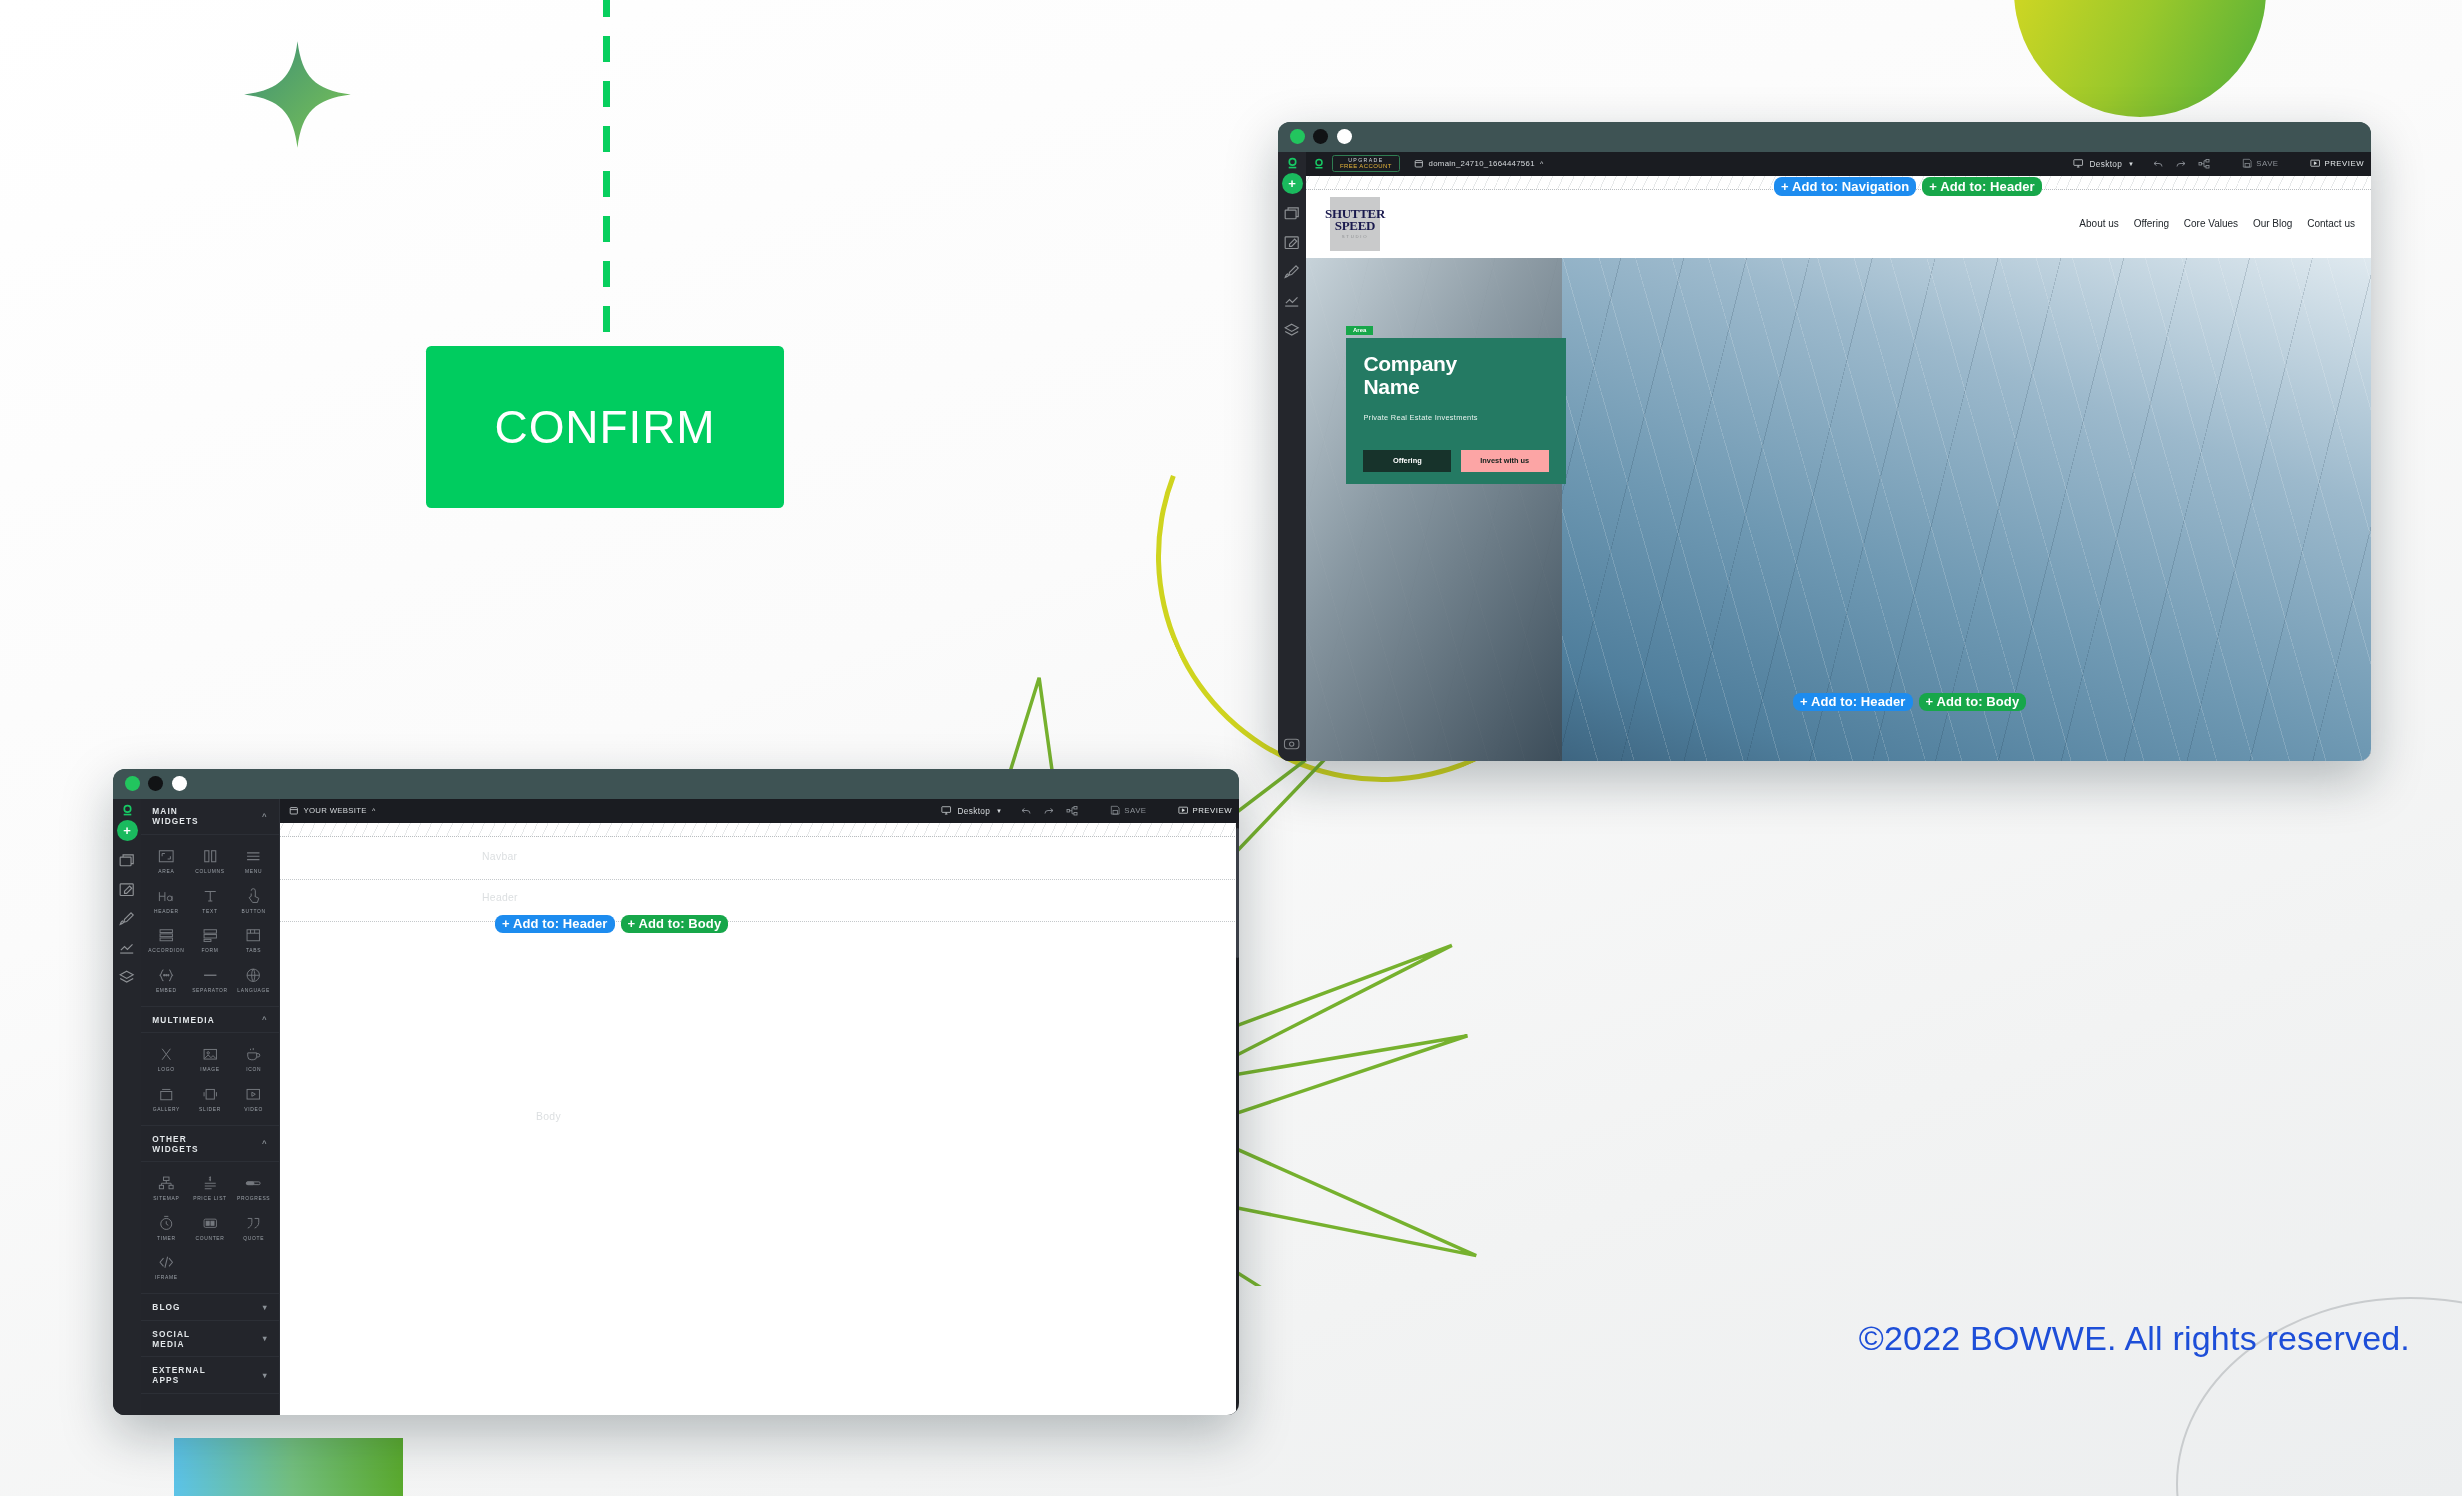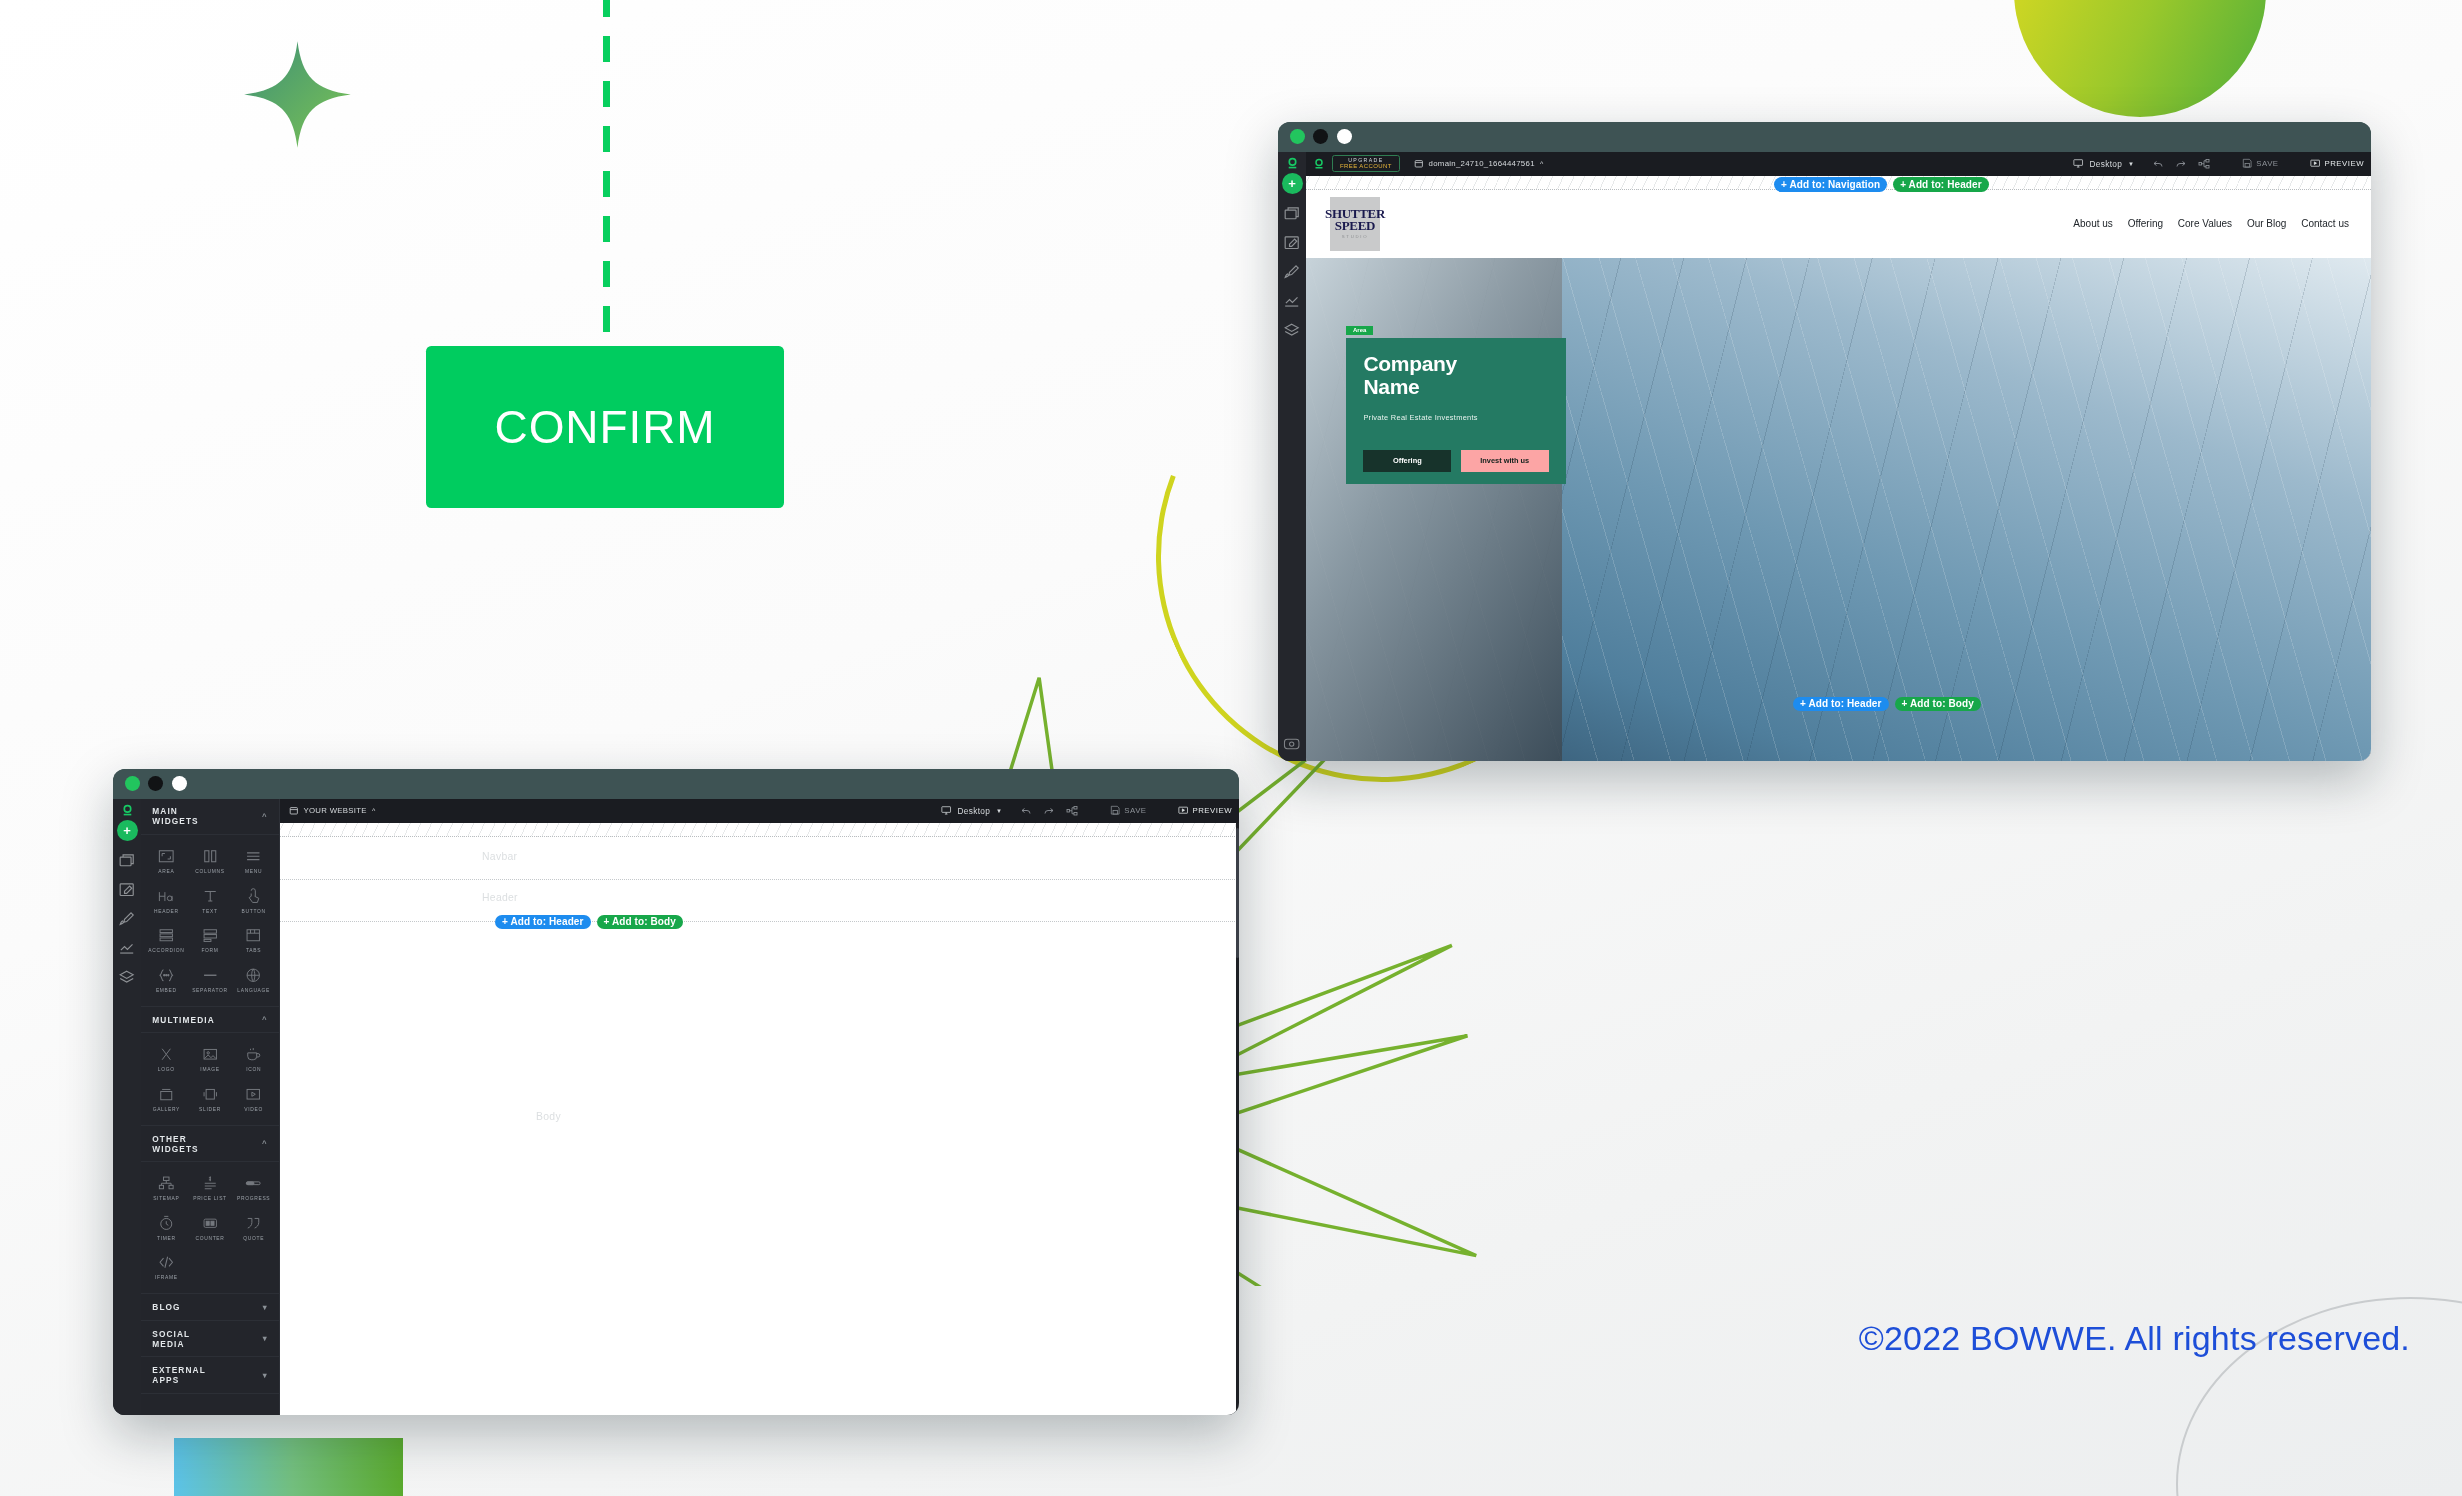--- a/index.html
+++ b/index.html
@@ -121,34 +121,34 @@
     border-bottom: 0.9px dotted #b9bdc0;
   }
   .zone-label {
     color: #dcdfe1; font-size: 10.4px; letter-spacing: 0.3px;
     position: absolute;
   }
   .dotted-row { border-bottom: 0.9px dotted #c4c8cb; }
 
   .pill {
     display: inline-flex; align-items: center; justify-content:center;
-    border-radius: 7.8px; color: #fff; font-size: 10px; font-weight: 600;
+    border-radius: 7.8px; color: #fff; font-size: 13px; font-weight: 600;
     padding: 1.7px 7px; white-space: nowrap; letter-spacing:0.1px;
   }
   .pill.blue { background: #1d8cef; }
   .pill.green { background: #17a74a; }
 
   
   #window-back { left: 1278px; top: 122px; width: 1093px; height: 639px; }
   #window-back .app-body { height: calc(100% - 29.6px); }
 
   #site { position: absolute; inset: 14px 0 0 0; background: #fff; overflow:hidden; }
   .site-nav {
     height: 68px; background:#fff; display:flex; align-items:center;
-    padding: 0 22px 0 24px; position: relative; z-index: 3;
+    padding: 0 16px 0 24px; position: relative; z-index: 3;
   }
   .logo-box {
     width: 50px; height: 54px; background:#c9cacb;
     display:flex; flex-direction:column; align-items:center; justify-content:center;
     line-height:.95;
   }
   .logo-box .l1, .logo-box .l2 {
     font-family: "Liberation Serif", serif; font-weight: 700; color:#1a1a4e;
     font-size: 13px; letter-spacing: -0.3px;
   }

